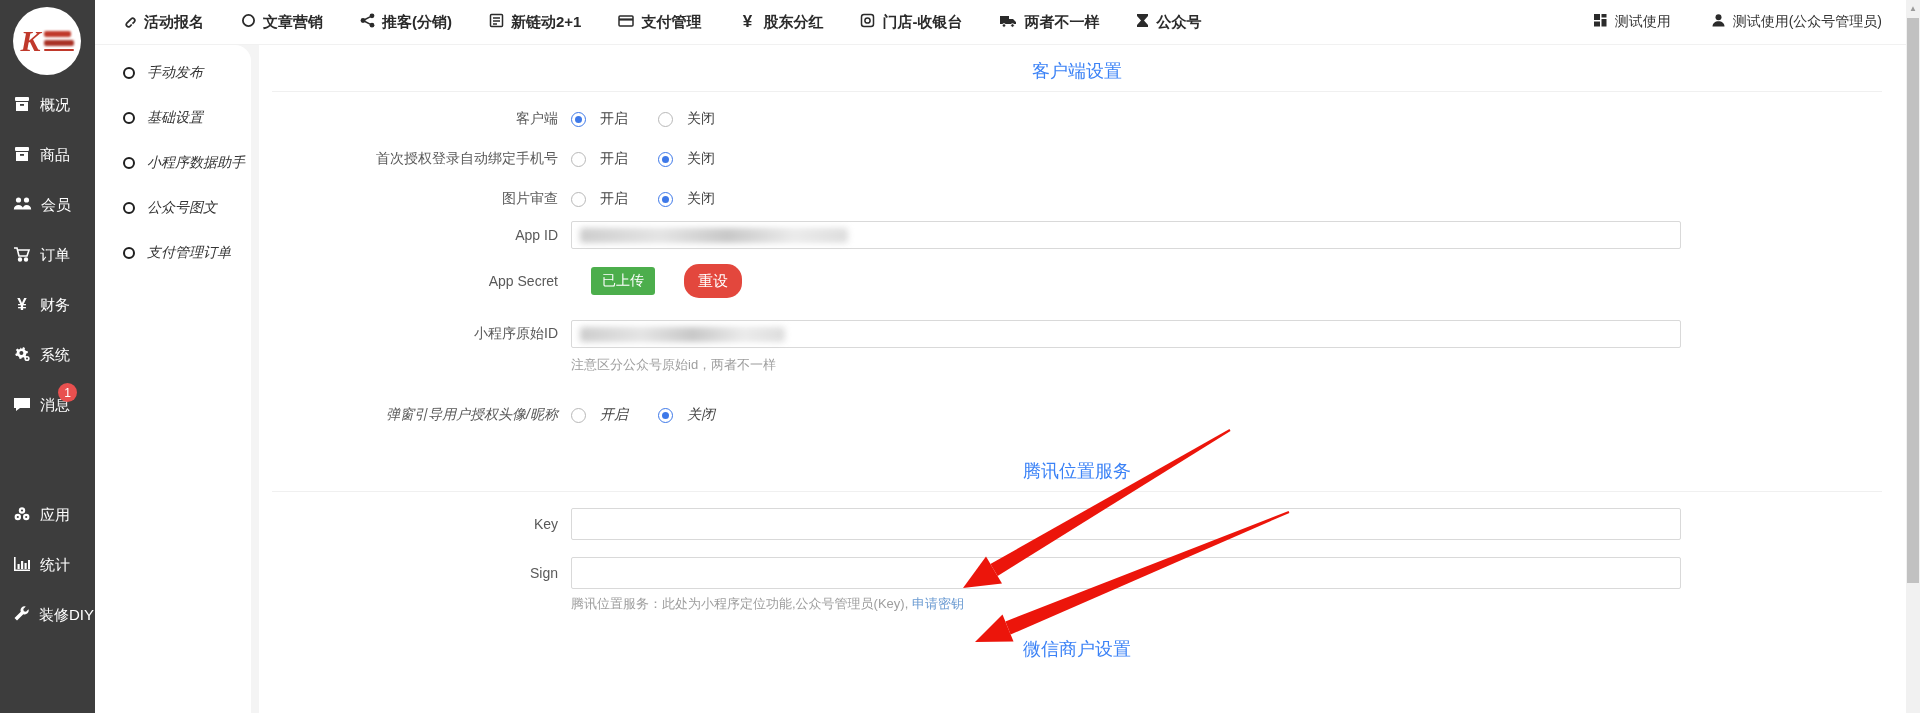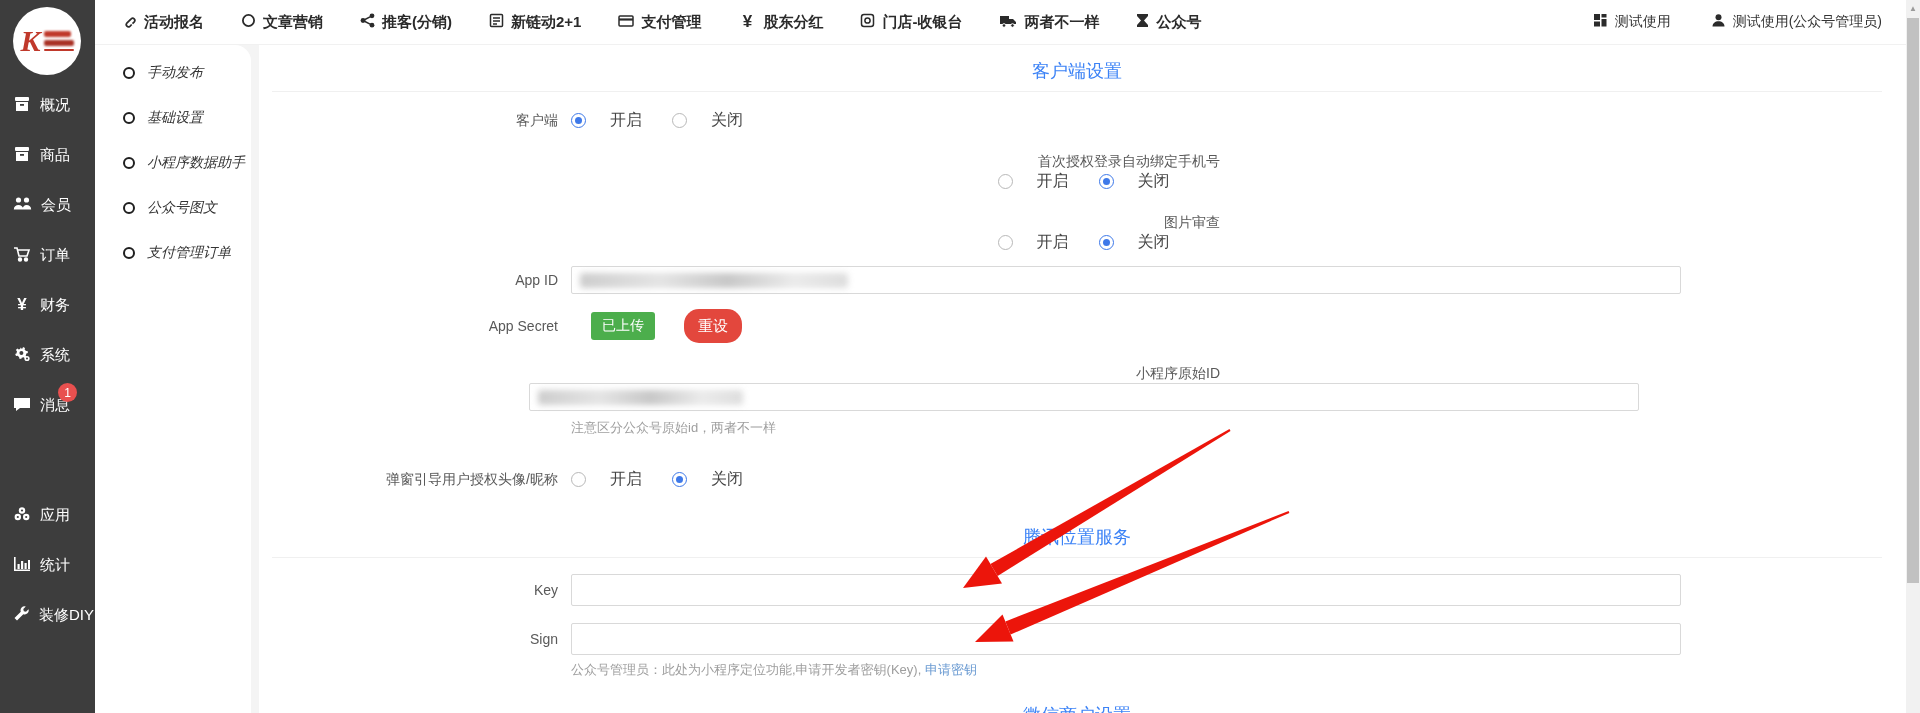--- a/index.html
+++ b/index.html
@@ -38,37 +38,37 @@
 
   
   .content { position:absolute; left:259px; top:45px; right:14px; bottom:0; background:#fff; z-index:2; padding:0 24px 0 13px; }
   .sec-title { font-size:18px; color:#3b82f6; height:20px; line-height:20px;text-align:center; }
   .sec-title.t1 { margin-top:16px; }
   .divider { height:1px; background:#f0f0f0; margin-top:10px; }
   .frow { display:flex; align-items:center; }
   .flabel { width:286px; text-align:right; font-size:14px; color:#595959; flex:0 0 auto; }
   .fctrl { margin-left:13px; display:flex; align-items:center; }
   .opts { display:flex; align-items:center; gap:30px; }
-  .opt { display:flex; align-items:center; gap:24px; font-size:16px; color:#444; cursor:pointer; }
+  .opt { display:flex; align-items:center; gap:14px; font-size:14px; color:#444; cursor:pointer; }
   .radio { width:15px; height:15px; border-radius:50%; border:1px solid #b8b8b8; background:#fff; position:relative; }
   .radio.on { border-color:#3e79e9; }
   .radio.on::after { content:""; position:absolute; left:3px; top:3px; width:7px; height:7px; border-radius:50%; background:#3e79e9; }
   .tinput { width:1110px; height:28px; border:1px solid #d9d9d9; border-radius:2px; background:#fff; display:flex; align-items:center; padding:0 8px; }
   .tinput.tall { height:32px; }
   .smudge { height:15px; border-radius:3px; filter:blur(3px); opacity:.5;
             background:linear-gradient(90deg,#9a9a9a 0%,#c9c9c9 30%,#8f8f8f 55%,#d6d6d6 80%,#bbb 100%); }
   .help { margin-left:299px; margin-top:8px; font-size:13px; color:#9e9e9e; }
   .help a { color:#6b9bd2; text-decoration:none; }
   .btn { display:inline-flex; align-items:center; justify-content:center; color:#fff; font-size:14px; border:none; border-radius:3px; cursor:pointer;margin-left:20px; }
   .btn.green { background:#4cae4c; height:28px; padding:0 11px; margin-right:9px; }
   .btn.red { background:#e3473d; height:34px; padding:0 14px; font-size:15px;border-radius:15px; }
 
   
-  .mt18{margin-top:18px;} .mt22{margin-top:22px;flex-direction:column;} .mt13{margin-top:13px;} .mt15{margin-top:15px;}
-  .mt32{margin-top:32px;} .mt37{margin-top:37px;} .mt16{margin-top:16px;} .mt17{margin-top:17px;} .mt26{margin-top:26px;}
+  .mt18{margin-top:18px;} .mt22{margin-top:22px;} .mt13{margin-top:13px;} .mt15{margin-top:15px;}
+  .mt32{margin-top:32px;font-style:italic;} .mt37{margin-top:37px;} .mt16{margin-top:16px;} .mt17{margin-top:17px;} .mt26{margin-top:26px;}
 
   
   .arrows { position:absolute; left:0; top:0; width:1920px; height:713px; z-index:9; pointer-events:none; }
 
   
   .scrollbar { position:absolute; right:0; top:0; width:14px; height:713px; background:#f1f1f1; z-index:10; }
   .sb-arrow { height:16px; display:flex; align-items:center; justify-content:center; font-size:8px; color:#9a9a9a; }
   .sb-thumb { position:absolute; left:1px; right:1px; top:18px; height:565px; background:#c1c1c1; }
 </style>
 </head>
@@ -377,21 +377,21 @@
         <div class="tinput tall"></div>
       </div>
   </div>
 
   <div class="frow mt17">
     <div class="flabel">Sign</div>
     <div class="fctrl">
         <div class="tinput tall"></div>
       </div>
   </div>
-  <div class="help" style="margin-top:6px"><span>公众号管理员：此处为小程序定位功能,申请开发者密钥(Key), </span><a href="#">申请密钥</a></div>
+  <div class="help" style="margin-top:6px"><span>腾讯位置服务：此处为小程序定位功能,公众号管理员(Key), </span><a href="#">申请密钥</a></div>
 
   <div class="sec-title mt26">微信商户设置</div>
 </div>
 
 <svg class="arrows" viewBox="0 0 1920 713">
   <g fill="#ec150b">
     <polygon points="1229.5,429.1 990.4,564 997.6,576 1230.5,430.9"></polygon>
     <polygon points="963,588 986,556.5 1002,583.5"></polygon>
   </g>
   <g fill="#ec150b">

